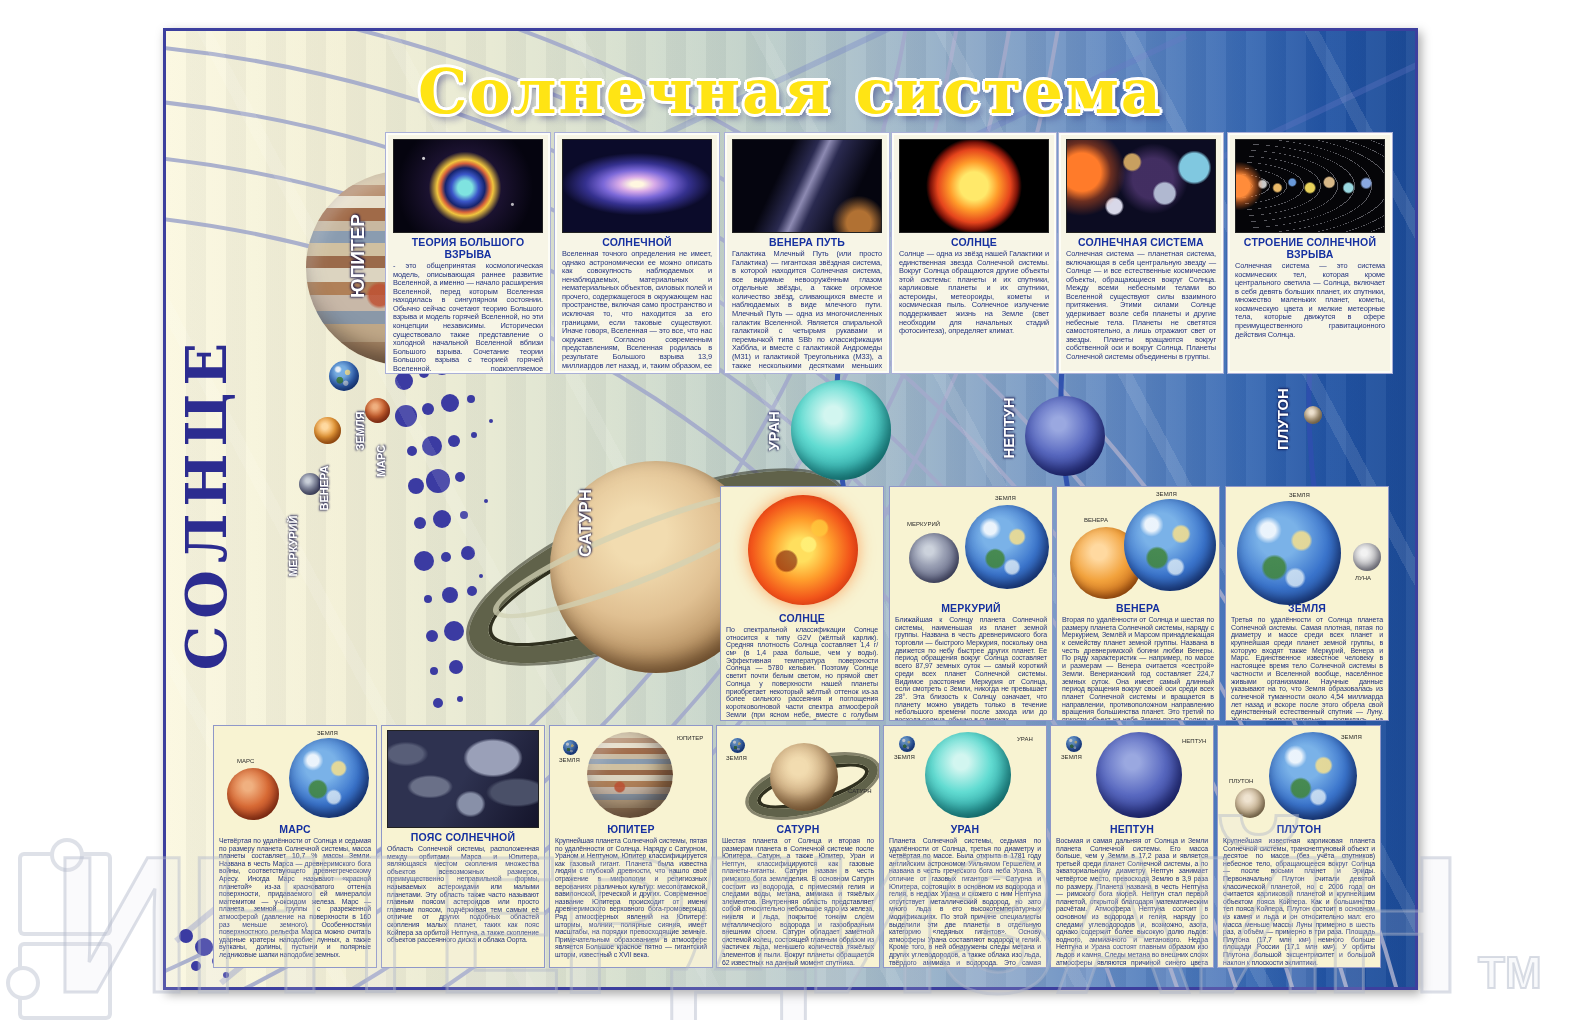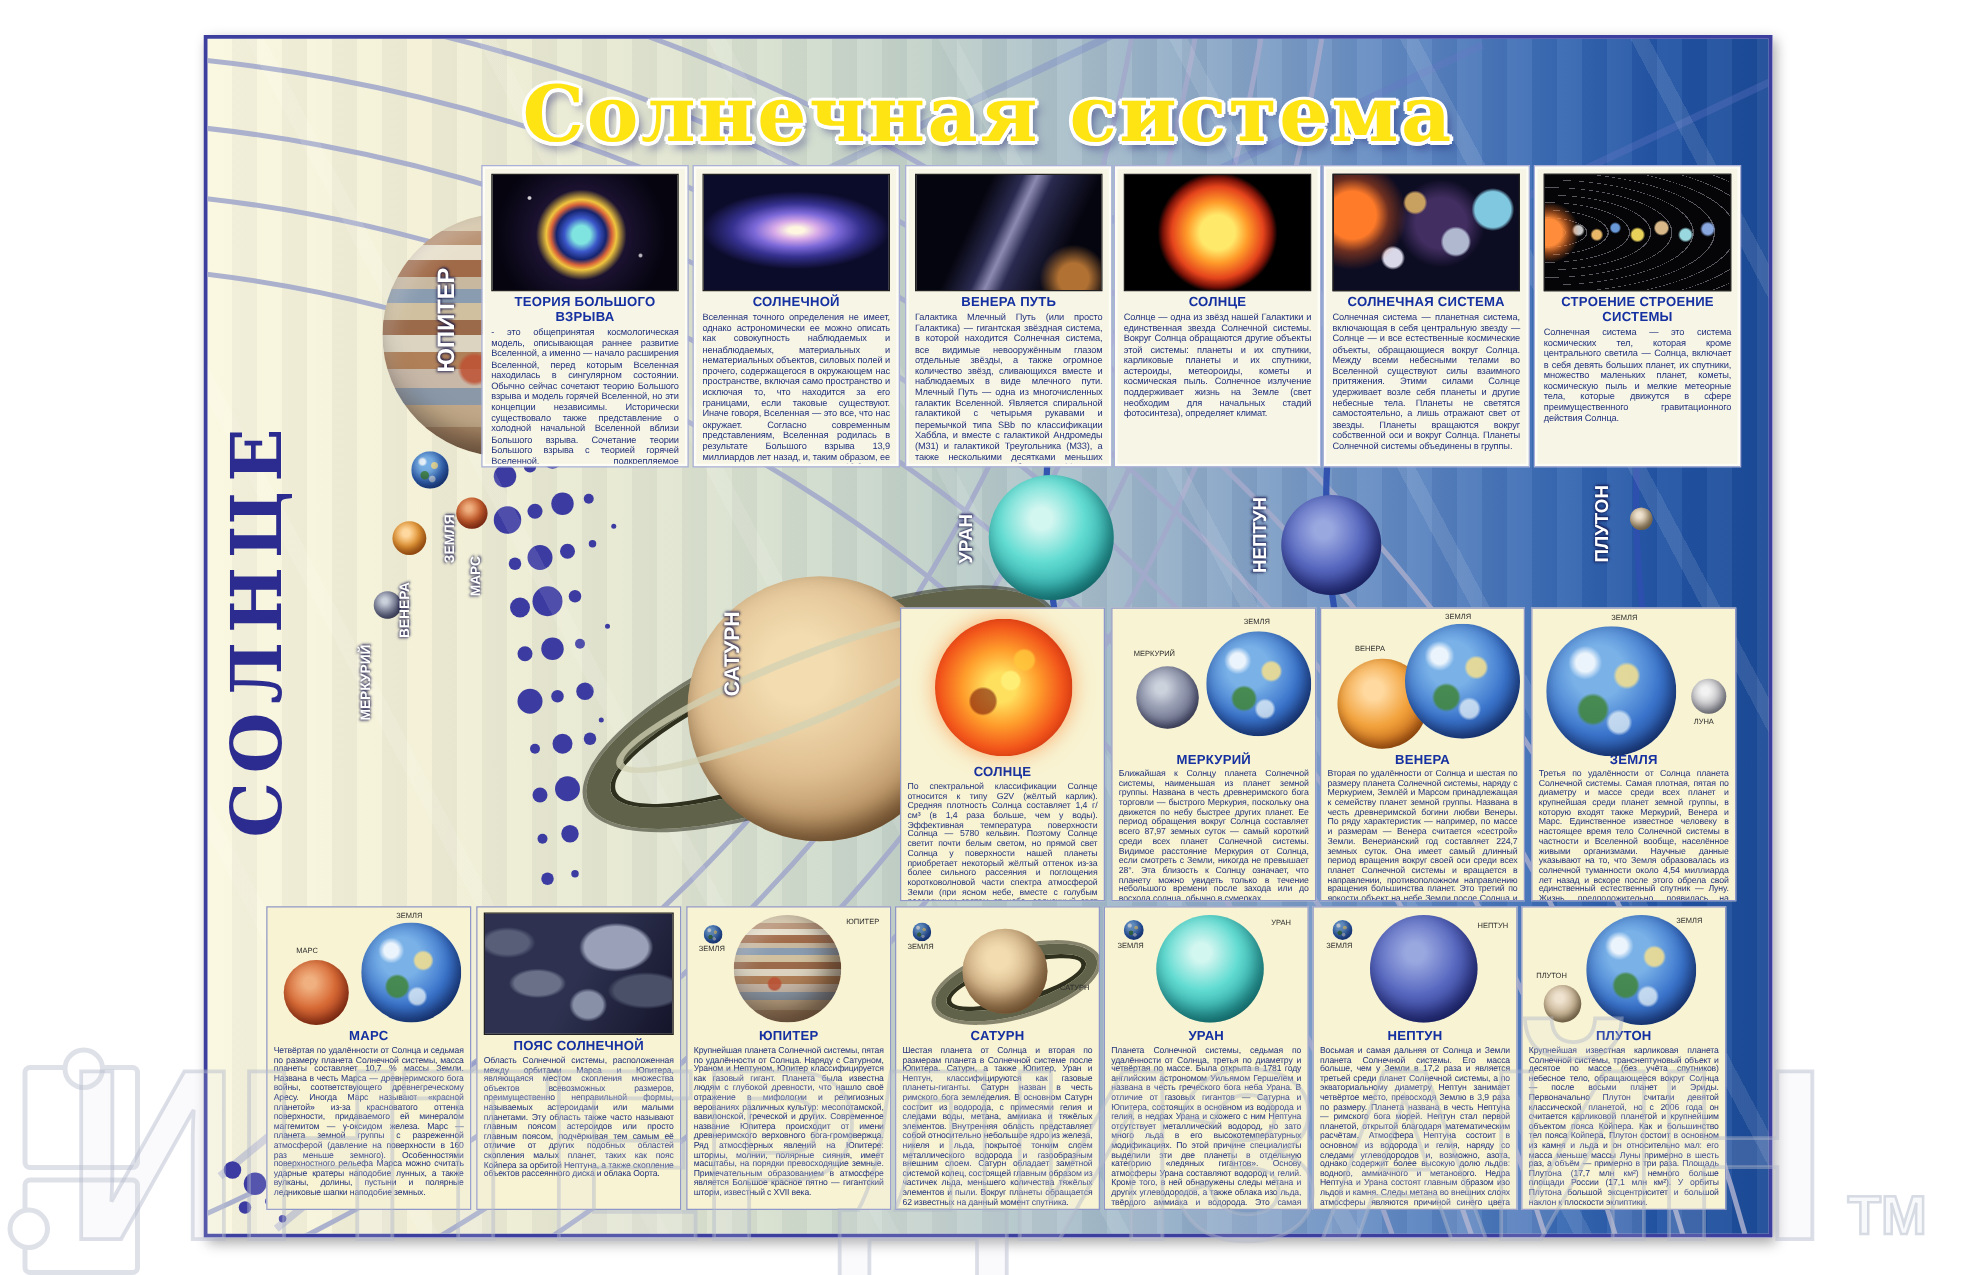--- a/index.html
+++ b/index.html
@@ -263,22 +263,22 @@
     <div class="card-title">СОЛНЦЕ</div>
     <div class="card-body">Солнце — одна из звёзд нашей Галактики и единственная звезда Солнечной системы. Вокруг Солнца обращаются другие объекты этой системы: планеты и их спутники, карликовые планеты и их спутники, астероиды, метеороиды, кометы и космическая пыль. Солнечное излучение поддерживает жизнь на Земле (свет необходим для начальных стадий фотосинтеза), определяет климат.</div>
   </div>
   <div class="card top-card" style="left:893px;">
     <div class="photo ph-system"></div>
     <div class="card-title">СОЛНЕЧНАЯ СИСТЕМА</div>
     <div class="card-body">Солнечная система — планетная система, включающая в себя центральную звезду — Солнце — и все естественные космические объекты, обращающиеся вокруг Солнца. Между всеми небесными телами во Вселенной существуют силы взаимного притяжения. Этими силами Солнце удерживает возле себя планеты и другие небесные тела. Планеты не светятся самостоятельно, а лишь отражают свет от звезды. Планеты вращаются вокруг собственной оси и вокруг Солнца. Планеты Солнечной системы объединены в группы.</div>
   </div>
   <div class="card top-card" style="left:1062px;">
     <div class="photo ph-structure"></div>
-    <div class="card-title">СТРОЕНИЕ СТРОЕНИЕ СИСТЕМЫ</div>
-    <div class="card-body">Солнечная система — это система космических тел, которая кроме центрального светила — Солнца, включает в себя девять больших планет, их спутники, множество маленьких планет, кометы, космическую пыль и мелкие метеорные тела, которые движутся в сфере преимущественного гравитационного действия Солнца.</div>
+    <div class="card-title">СТРОЕНИЕ СОЛНЕЧНОЙ ВЗРЫВА</div>
+    <div class="card-body">Солнечная система — это система космических тел, которая кроме центрального светила — Солнца, включает в себя девять больших планет, их спутники, множество маленьких планет, кометы, космическую цвета и мелкие метеорные тела, которые движутся в сфере преимущественного гравитационного действия Солнца.</div>
   </div>
 
   <div class="card mid-card" style="left:554px;">
     <div class="fig" style="height:118px;">
       <div class="sph sun-s" style="left:22px;top:4px;width:110px;height:110px;"></div>
     </div>
     <div class="card-title">СОЛНЦЕ</div>
     <div class="card-body" style="font-size:7px;line-height:1.1;">По спектральной классификации Солнце относится к типу G2V (жёлтый карлик). Средняя плотность Солнца составляет 1,4 г/см³ (в 1,4 раза больше, чем у воды). Эффективная температура поверхности Солнца — 5780 кельвин. Поэтому Солнце светит почти белым светом, но прямой свет Солнца у поверхности нашей планеты приобретает некоторый жёлтый оттенок из-за более сильного рассеяния и поглощения коротковолновой части спектра атмосферой Земли (при ясном небе, вместе с голубым рассеянным светом от неба, солнечный свет вновь даёт белое освещение). Солнце — ближайшая к Земле звезда.</div>
   </div>
   <div class="card mid-card" style="left:723px;">

